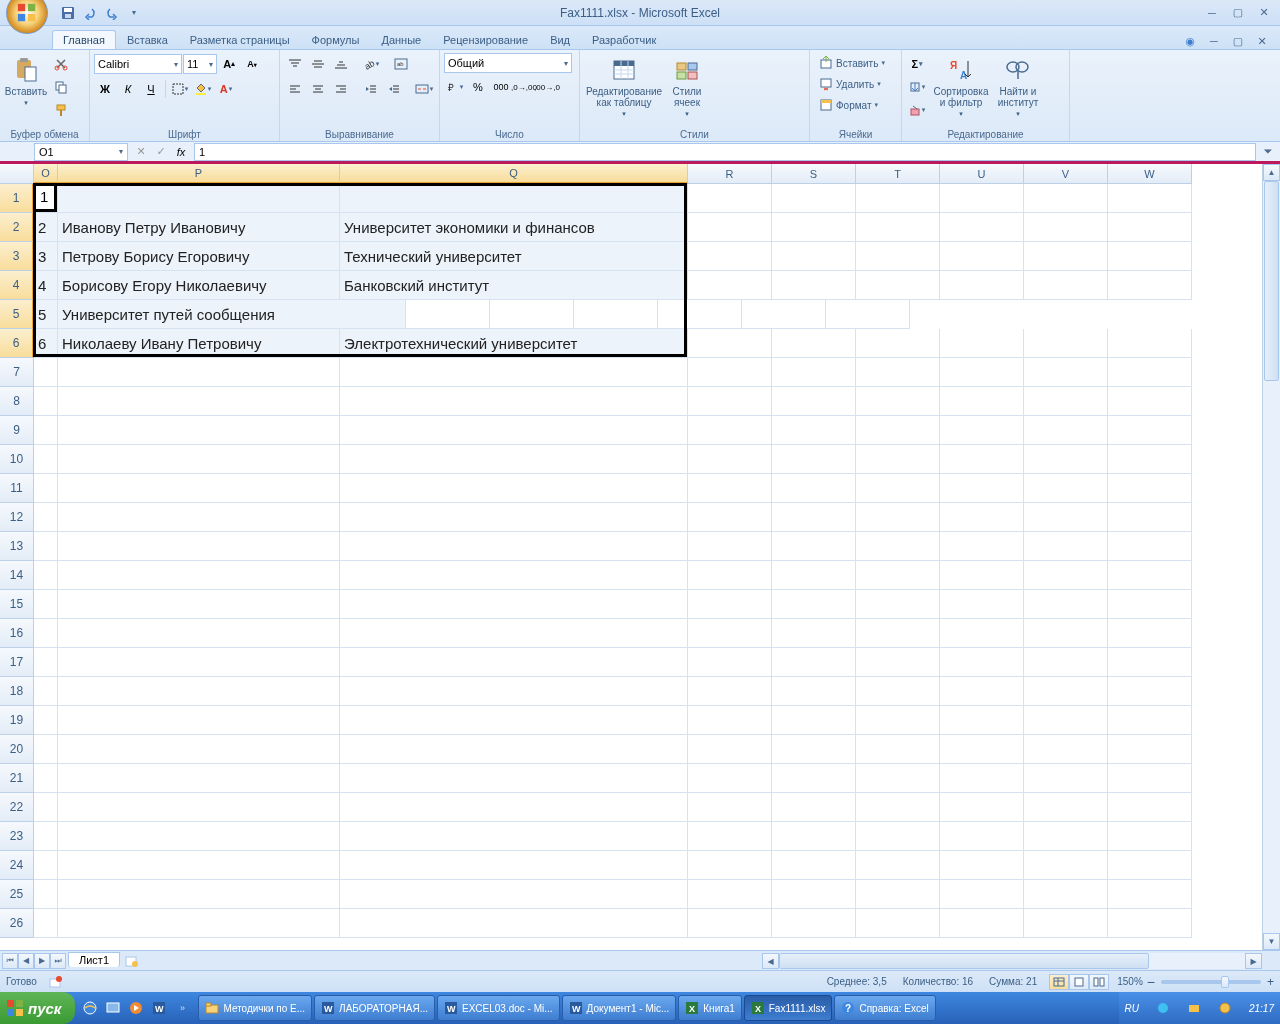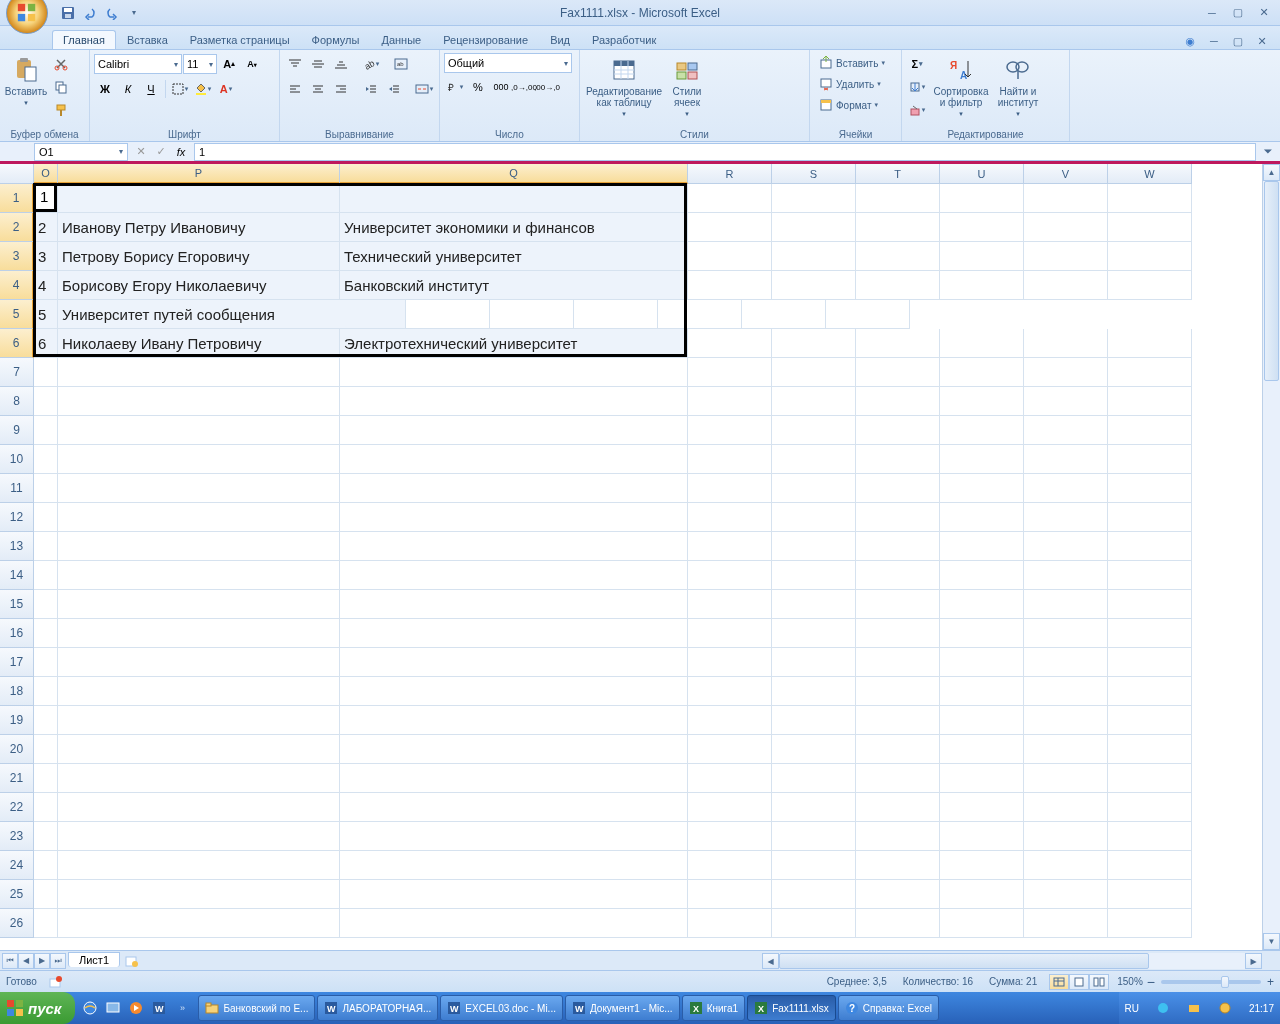--- a/index.html
+++ b/index.html
@@ -75,21 +75,21 @@
 .view-btn.active{background:linear-gradient(#fcefcf,#f8dd9b);}
 .zoom-slider{width:100px;height:4px;background:#a9c7ec;margin:0 6px;position:relative;border-radius:2px;}
 .zoom-thumb{position:absolute;top:-4px;width:8px;height:12px;background:linear-gradient(#f4f8fd,#dce9f8);border:1px solid #a9c7ec;border-radius:2px;}
 
 .taskbar { height: 32px; background: linear-gradient(#3e87e0,#2861b8); display: flex; align-items: center; }
 .start-btn { height: 32px; padding: 0 14px 0 6px; background: linear-gradient(#5fb556,#3a9a32); color: #fff; font-weight: bold; font-style: italic; font-size: 15px; display: flex; align-items: center; gap:4px;border-radius:0 12px 12px 0;}
 .ql{display:flex;gap:1px;margin:0 4px;}
 .ql-btn{width:22px;height:24px;display:flex;align-items:center;justify-content:center;}
 .tb-item { height: 26px; background: linear-gradient(#6aa8ef,#3e7dd0); border: 1px solid #2a5da8; margin: 0 1px; padding: 0 6px; display: flex; align-items: center; gap: 4px; color: #fff; font-size: 10px; border-radius: 3px; max-width: 140px; overflow: hidden; white-space: nowrap; }
 .tb-item.active { background: linear-gradient(#2a5da8,#3e7dd0); border-color:#1a4a8f;}
-.tray { margin-left: auto; height: 32px; background: linear-gradient(#4a90e8,#2f6bc2); display: flex; align-items: center; padding: 0 6px; gap: 17px; color: #fff; font-size: 10px; }
+.tray { margin-left: auto; height: 32px; background: linear-gradient(#4a90e8,#2f6bc2); display: flex; align-items: center; padding: 0 6px; gap: 17px; color: #fff; font-size: 10px; font-style: italic; }
 
 svg{display:block;}
 </style>
 </head>
 <body>
 
 <div class="titlebar">
   <div class="office-btn">
     <svg viewBox="0 0 24 24">
         <rect x="2" y="2" width="8" height="8" fill="#e74a2e"></rect>
@@ -894,21 +894,21 @@
         </svg>
       </div>
     <div class="ql-btn" style="color:#cde0f6;font-size:9px;">»</div>
   </div>
   <div id="taskbar-items" style="display:flex;">
       <div class="tb-item">
         <svg width="14" height="14">
           <rect x="1" y="4" width="12" height="8" fill="#f6d27a" stroke="#b8882a"></rect>
           <rect x="1" y="2" width="5" height="3" fill="#f6d27a" stroke="#b8882a"></rect>
         </svg>
-        <span>Банковский по E...</span>
+        <span>Методички по E...</span>
       </div>
       <div class="tb-item">
         <svg width="14" height="14">
           <rect x="1" y="1" width="12" height="12" fill="#2a5a9e"></rect>
           <text x="3" y="11" font-size="9" fill="#fff" font-weight="bold">W</text>
         </svg>
         <span>ЛАБОРАТОРНАЯ...</span>
       </div>
       <div class="tb-item">
         <svg width="14" height="14">

